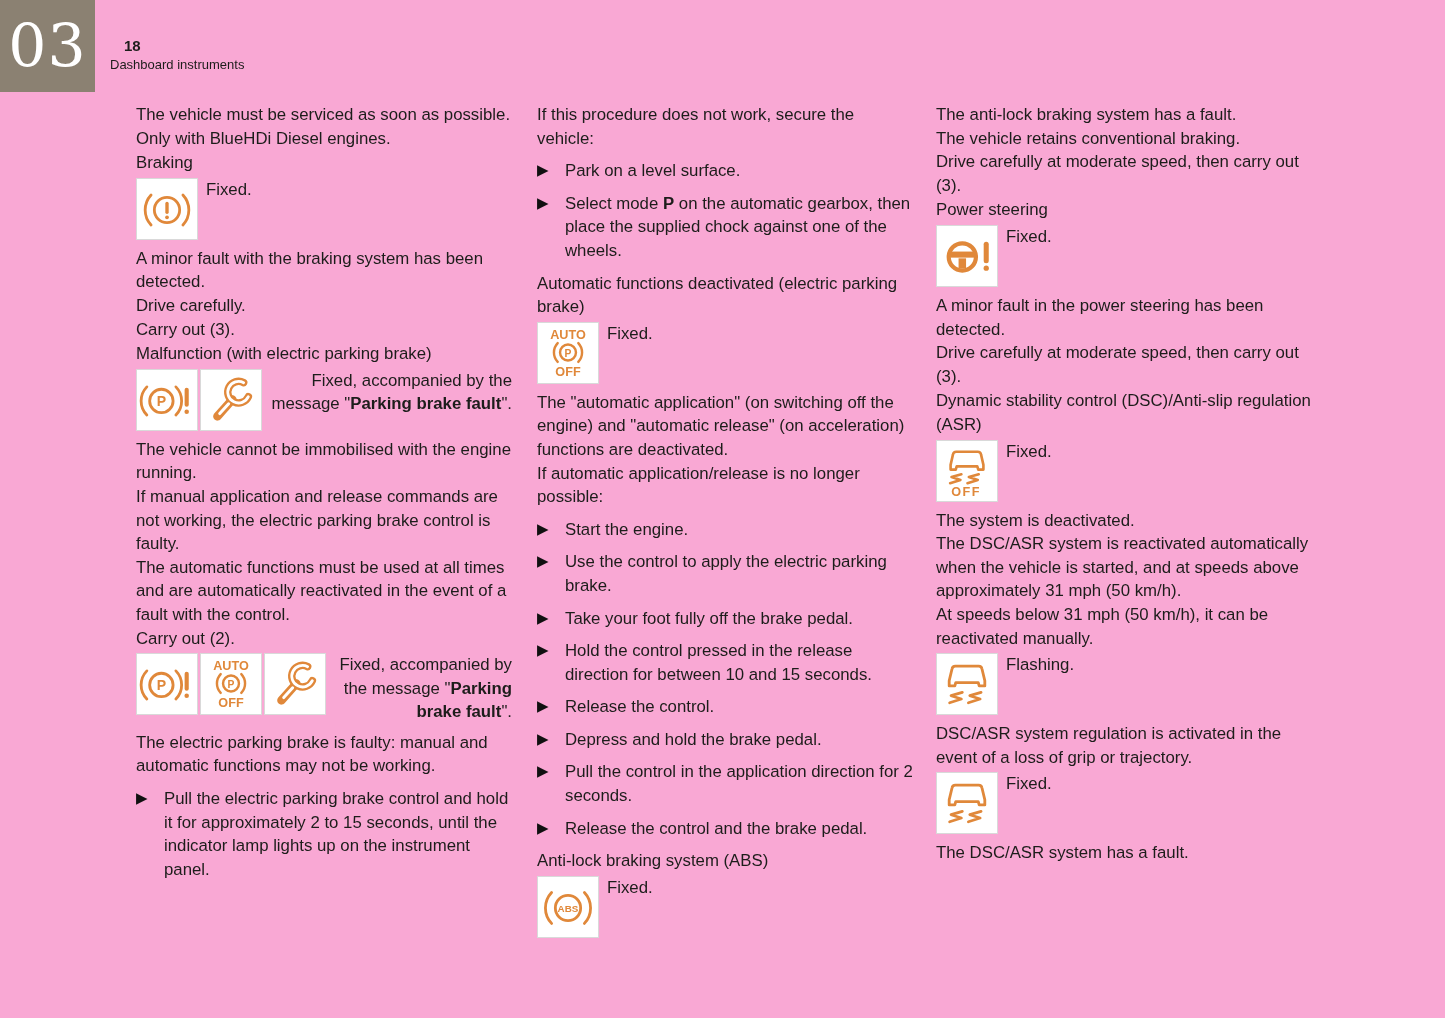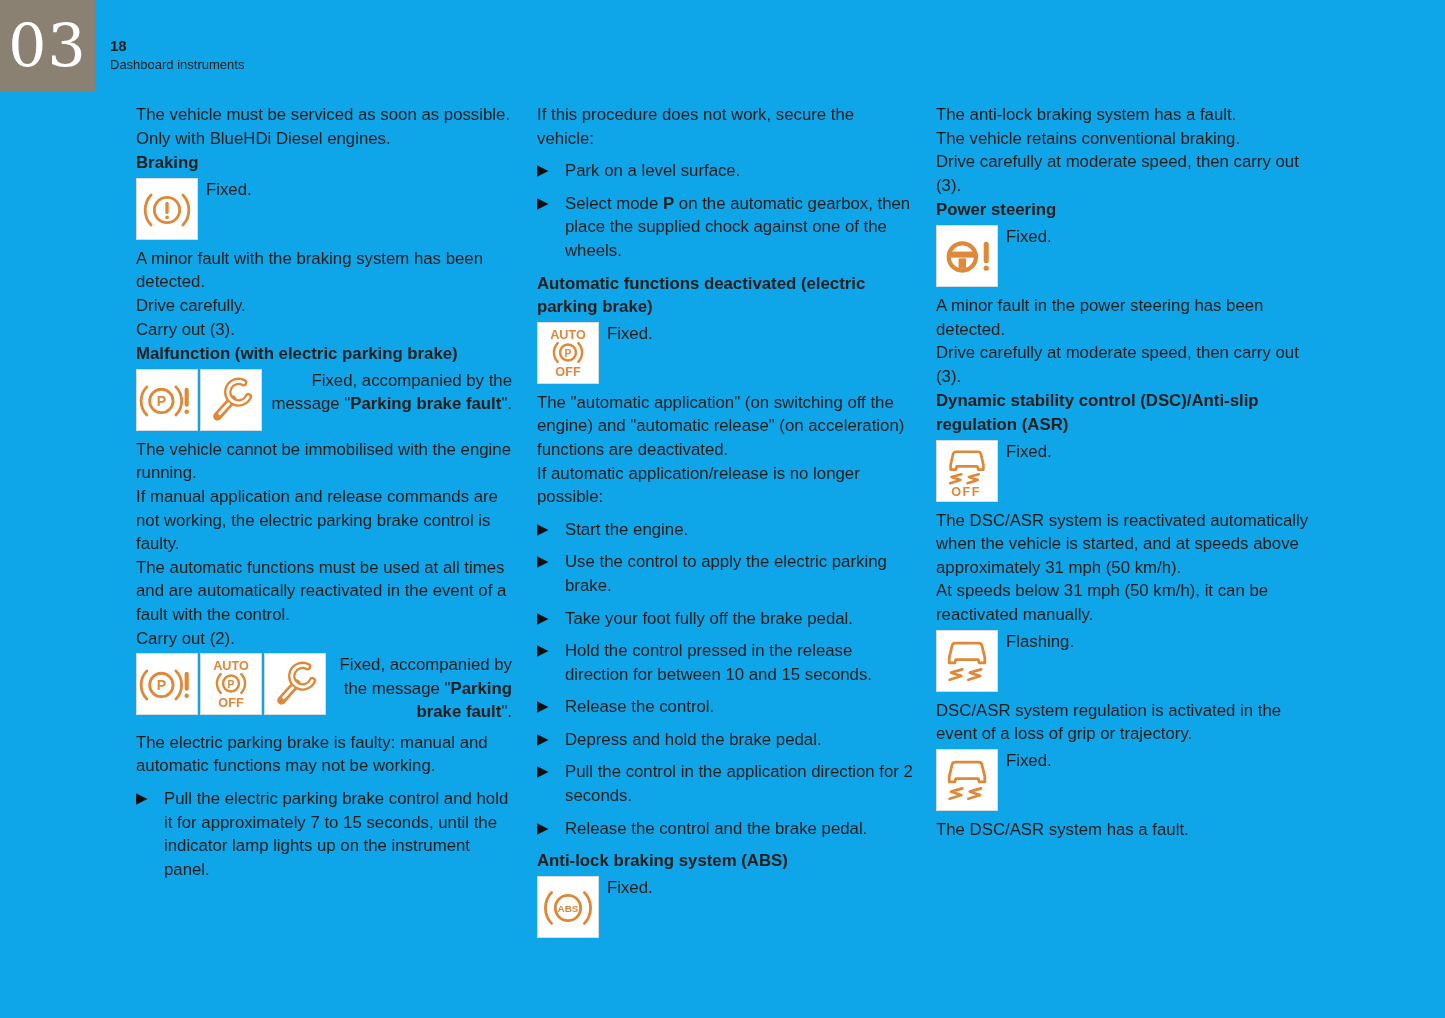--- a/index.html
+++ b/index.html
@@ -1,31 +1,31 @@
 <!DOCTYPE html>
 <html><head>
 <meta charset="utf-8">
 <style>
   html,body{margin:0;padding:0;background:#fff;}
   body{font-family:"Liberation Sans",sans-serif;color:#1d1d1b;}
-  .page{position:relative;width:1445px;height:1018px;background:#0ea5e9;overflow:hidden;}
+  .page{position:relative;width:1445px;height:1018px;background:#f9a8d4;overflow:hidden;}
 
   .chapter-tab{position:absolute;left:0;top:0;width:95px;height:92px;display:flex;
     align-items:center;justify-content:center;color:#fff;
     font-family:"DejaVu Serif",serif;font-size:60px;font-weight:400;letter-spacing:1px;}
-  .page-num{position:absolute;left:110px;top:37px;font-size:15px;font-weight:bold;}
+  .page-num{position:absolute;left:124px;top:37px;font-size:15px;font-weight:bold;}
   .section-title{position:absolute;left:110px;top:57px;font-size:13px;}
 
   .column{position:absolute;top:103px;width:376px;font-size:16.8px;line-height:23.6px;}
   .col-1{left:136px}
   .col-2{left:537px}
   .col-3{left:936px}
 
   .para{margin:0;}
-  .heading{margin:1px 0 0 0;font-weight:bold;}
+  .heading{margin:1px 0 0 0;font-weight:normal;}
   .b{font-weight:bold;}
 
   .bullet{display:flex;margin:9px 0;}
   .tri{flex:none;width:17px;margin-right:11px;font-family:"DejaVu Sans",sans-serif;
     font-size:15px;line-height:23.6px;color:#101010;}
   .bullet-text{flex:1;}
 
   .icon-row{display:flex;align-items:flex-start;margin:3px 0 7px 0;}
   .icon-box{width:62px;height:62px;box-sizing:border-box;border:1px solid #d9d9d9;
     background:#fff;flex:none;display:block;margin-right:2px;}
@@ -126,21 +126,21 @@
     <path d="M45.5 13.5 A11.5 11.5 0 1 0 50.5 28.5" stroke="#fff" stroke-width="3"></path>
     <path d="M20 46.5 L29.5 36" stroke="#fff" stroke-width="3.2"></path>
             </g>
           </svg>
         </span>
         <div class="caption"><span>Fixed, accompanied by the message "</span><span class="b">Parking brake fault</span><span>".</span></div>
       </div>
       <p class="para"><span>The electric parking brake is faulty: manual and automatic functions may not be working.</span></p>
       <div class="bullet">
         <span class="tri" style="color: rgb(16, 16, 16);">▶</span>
-        <div class="bullet-text"><span>Pull the electric parking brake control and hold it for approximately 7 to 15 seconds, until the indicator lamp lights up on the instrument panel.</span></div>
+        <div class="bullet-text"><span>Pull the electric parking brake control and hold it for approximately 2 to 15 seconds, until the indicator lamp lights up on the instrument panel.</span></div>
       </div>
     </div>
   <div class="column col-2">
       <p class="para"><span>If this procedure does not work, secure the vehicle:</span></p>
       <div class="bullet">
         <span class="tri" style="color: rgb(16, 16, 16);">▶</span>
         <div class="bullet-text"><span>Park on a level surface.</span></div>
       </div>
       <div class="bullet">
         <span class="tri" style="color: rgb(16, 16, 16);">▶</span>
@@ -239,20 +239,21 @@
             <g fill="none" stroke="#E0883A" stroke-width="2.8" stroke-linejoin="round" stroke-linecap="round">
     <path d="M20.5 11.5 L43.5 11.5 Q46.5 11.5 47 14.5 L49.5 25.5 L49.5 30.5 L44 30.5 L43 27 L21 27 L20 30.5 L14.5 30.5 L14.5 25.5 L17 14.5 Q17.5 11.5 20.5 11.5 Z"></path>
     <path d="M26 35.5 L15.5 38.5 L25 41.5 L14 45"></path>
               <path d="M44.5 35.5 L34 38.5 L43.5 41.5 L32.5 45"></path>
             </g>
     <text x="31" y="59" font-size="13.5" font-weight="bold" text-anchor="middle" fill="#E0883A" letter-spacing="1.5" font-family="Liberation Sans, sans-serif">OFF</text>
           </svg>
         </span>
         <div class="caption"><span>Fixed.</span></div>
       </div>
+      <p class="para"><span>The system is deactivated.</span></p>
       <p class="para"><span>The DSC/ASR system is reactivated automatically when the vehicle is started, and at speeds above approximately 31 mph (50 km/h).</span></p>
       <p class="para"><span>At speeds below 31 mph (50 km/h), it can be reactivated manually.</span></p>
       <div class="icon-row">
         <span class="icon-box">
           <svg viewBox="0 0 64 64">
             <g fill="none" stroke="#E0883A" stroke-width="3" stroke-linejoin="round" stroke-linecap="round">
     <path d="M19.5 13 L44.5 13 Q47.5 13 48 16 L51 28.5 L51 34 L45 34 L44 30.5 L20 30.5 L19 34 L13 34 L13 28.5 L16 16 Q16.5 13 19.5 13 Z"></path>
     <path d="M27 41 L15 44.5 L26 48 L13.5 52"></path>
               <path d="M47 41 L35 44.5 L46 48 L33.5 52"></path>
             </g>

